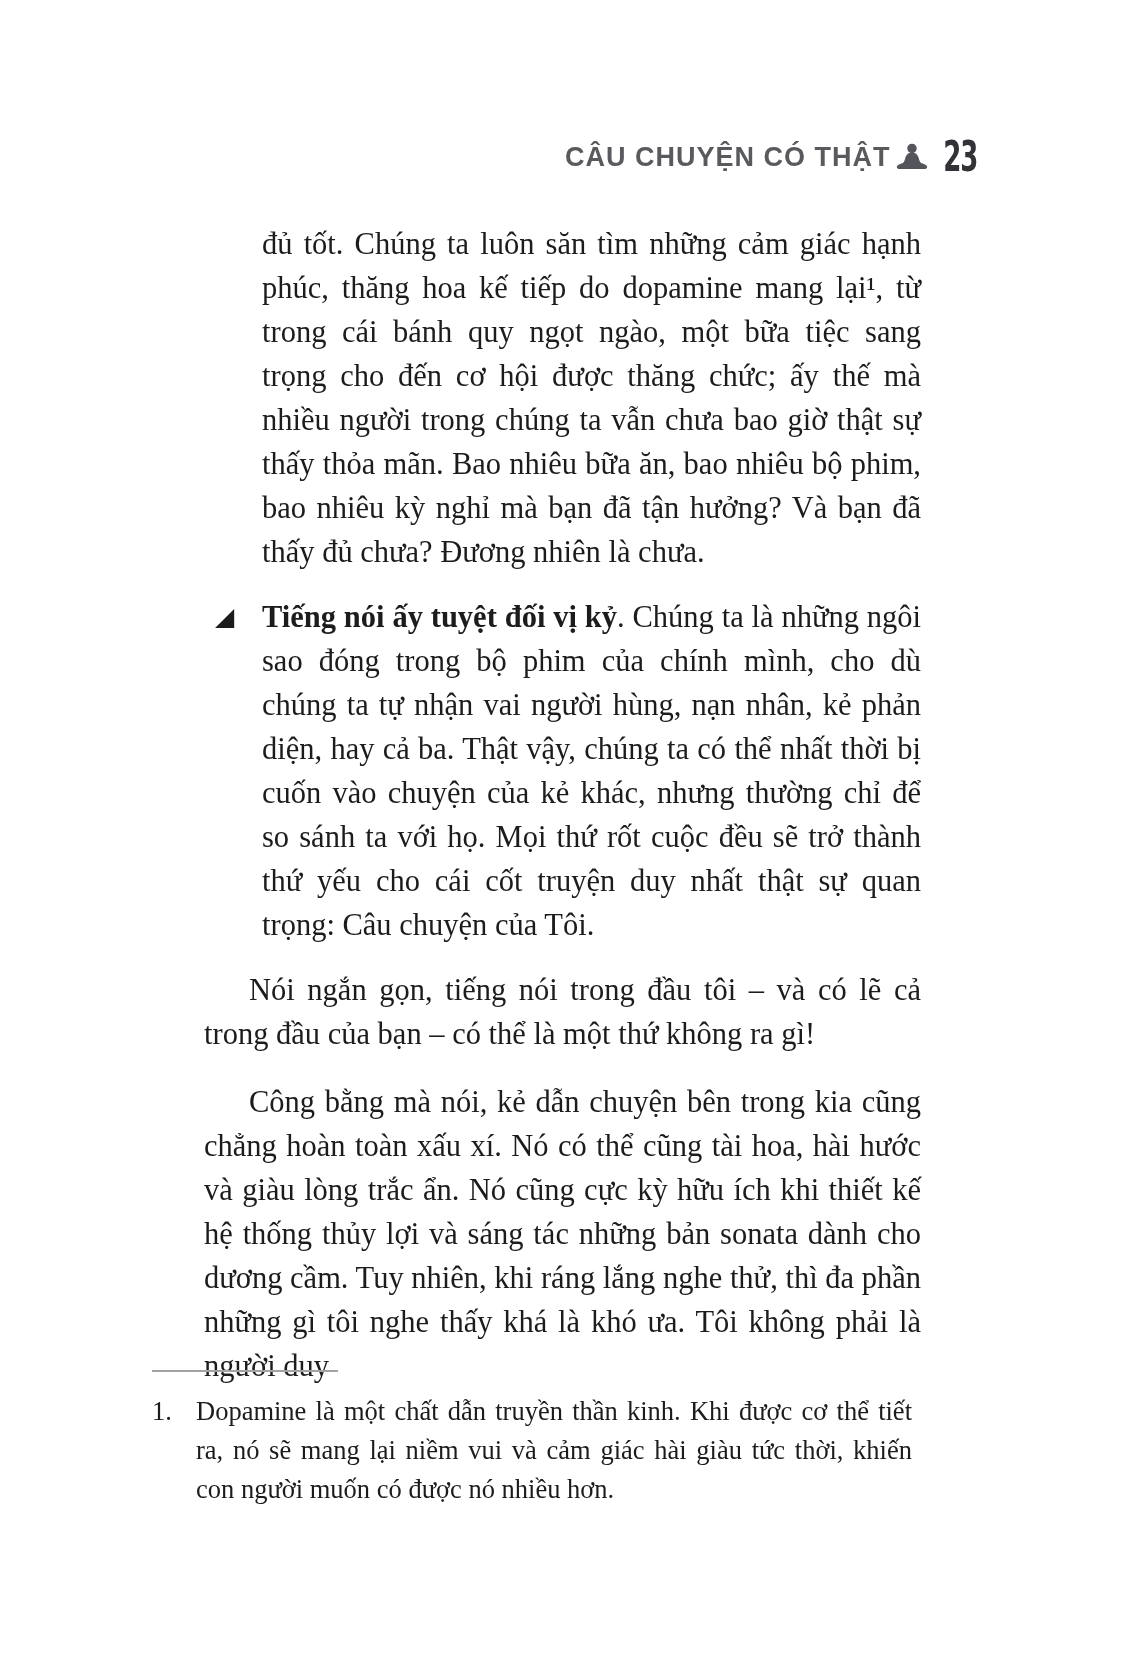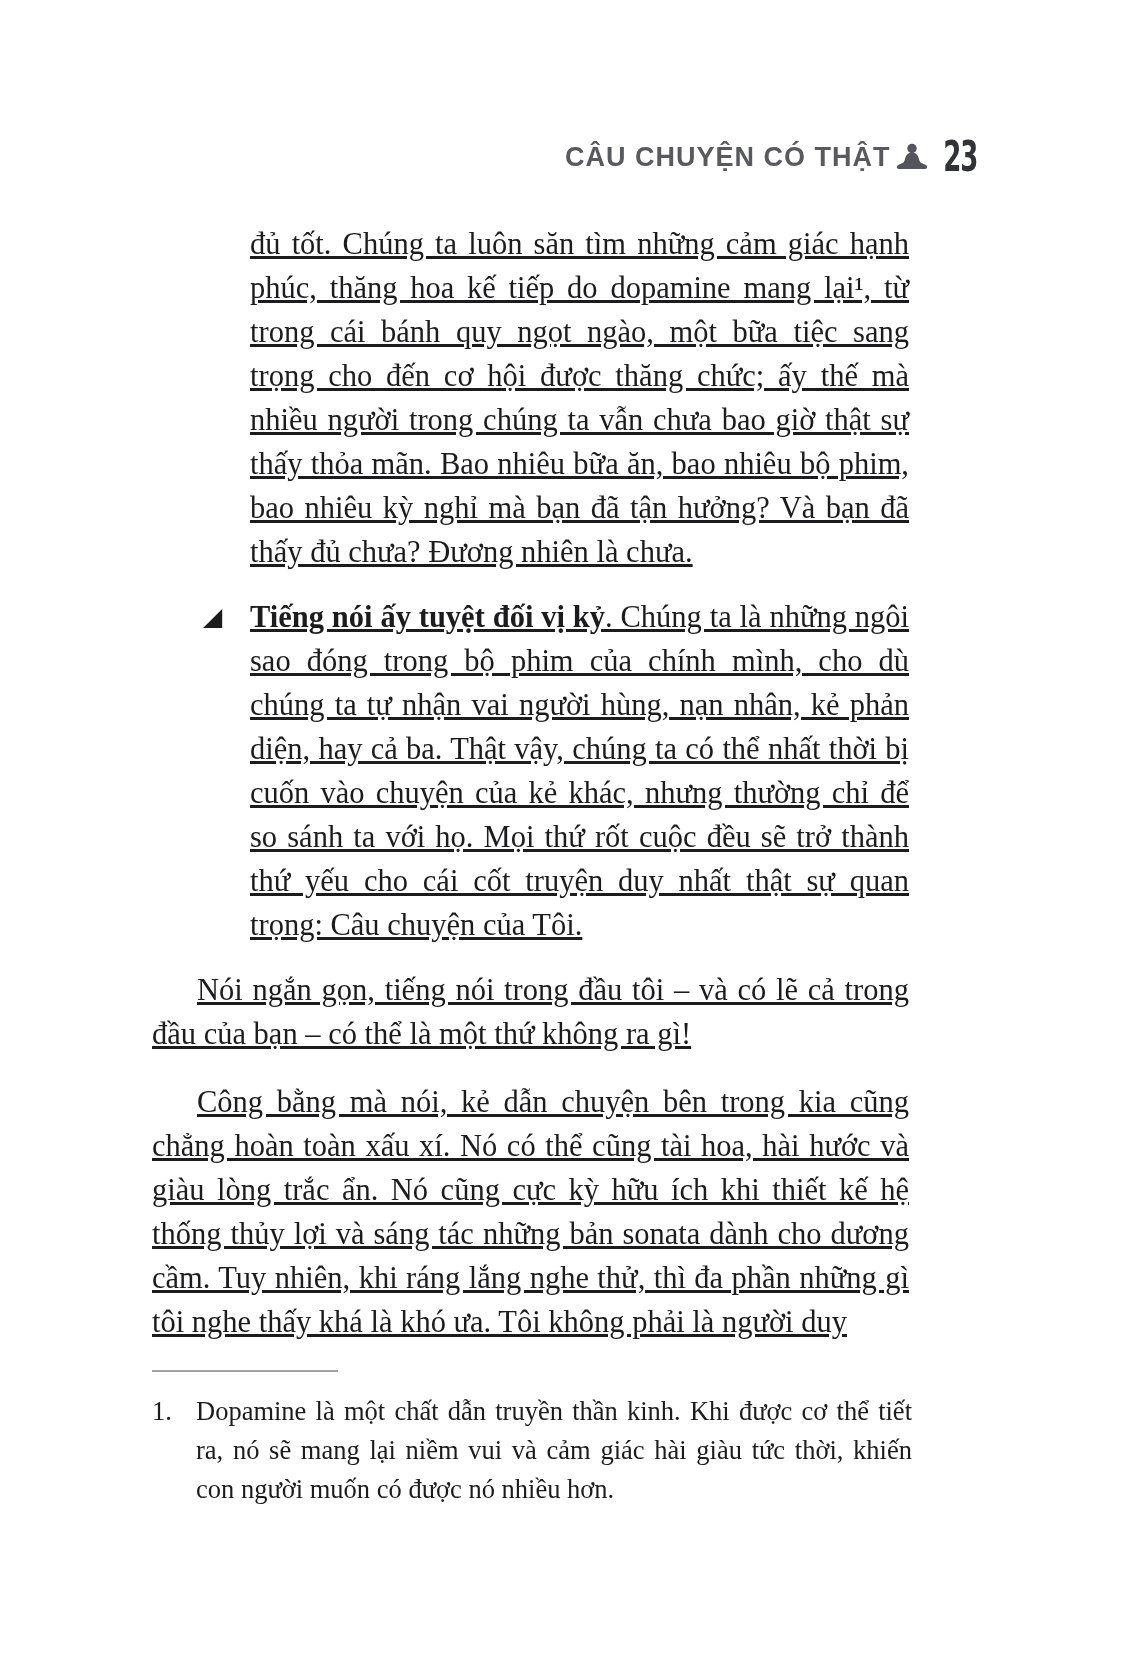--- a/index.html
+++ b/index.html
@@ -27,33 +27,33 @@
   .header-icon { width:42px; height:32px; display:block; }
   .header-icon svg { width:42px; height:32px; display:block; fill:#54555a; }
   .page-number {
     font-family:"DejaVu Sans",sans-serif; font-weight:bold;
     font-size:42px; line-height:1; color:#323337;
     transform:scaleX(.62); transform-origin:center; letter-spacing:-2px;
   }
 
   
   .main {
-    position:absolute; top:222px; left:152px; width:757px;
-    font-size:30.5px; line-height:44px; text-align:justify;text-decoration:underline;
+    position:absolute; top:222px; left:164px; width:757px;
+    font-size:30.5px; line-height:44px; text-align:justify;
   }
   .para { margin-bottom:21px; }
   .para.cont { margin-left:98px; width:659px; }
   .para.bullet { position:relative; margin-left:98px; width:659px; }
   .para.bullet b { font-weight:bold; }
   .bullet-marker {
     position:absolute; left:-47px; top:0px;
     font-family:"DejaVu Sans",sans-serif; font-size:25px; line-height:44px;
     color:#1c1c1e;
   }
-  .para.plain { text-indent:45px; margin-bottom:24px; }
+  .para.plain { text-indent:45px; margin-bottom:24px;margin-left:40px; }
 
   
   .footer { position:absolute; top:1370px; left:152px; width:760px; }
   .fn-rule { width:186px; height:2px; background:#a3a3a3; margin-bottom:20px; border:0; }
   .footnote {
     display:flex; font-size:26.5px; line-height:39px; text-align:justify;
   }
   .fn-num { width:44px; flex:none; }
   .fn-text { flex:1; }
 </style>

